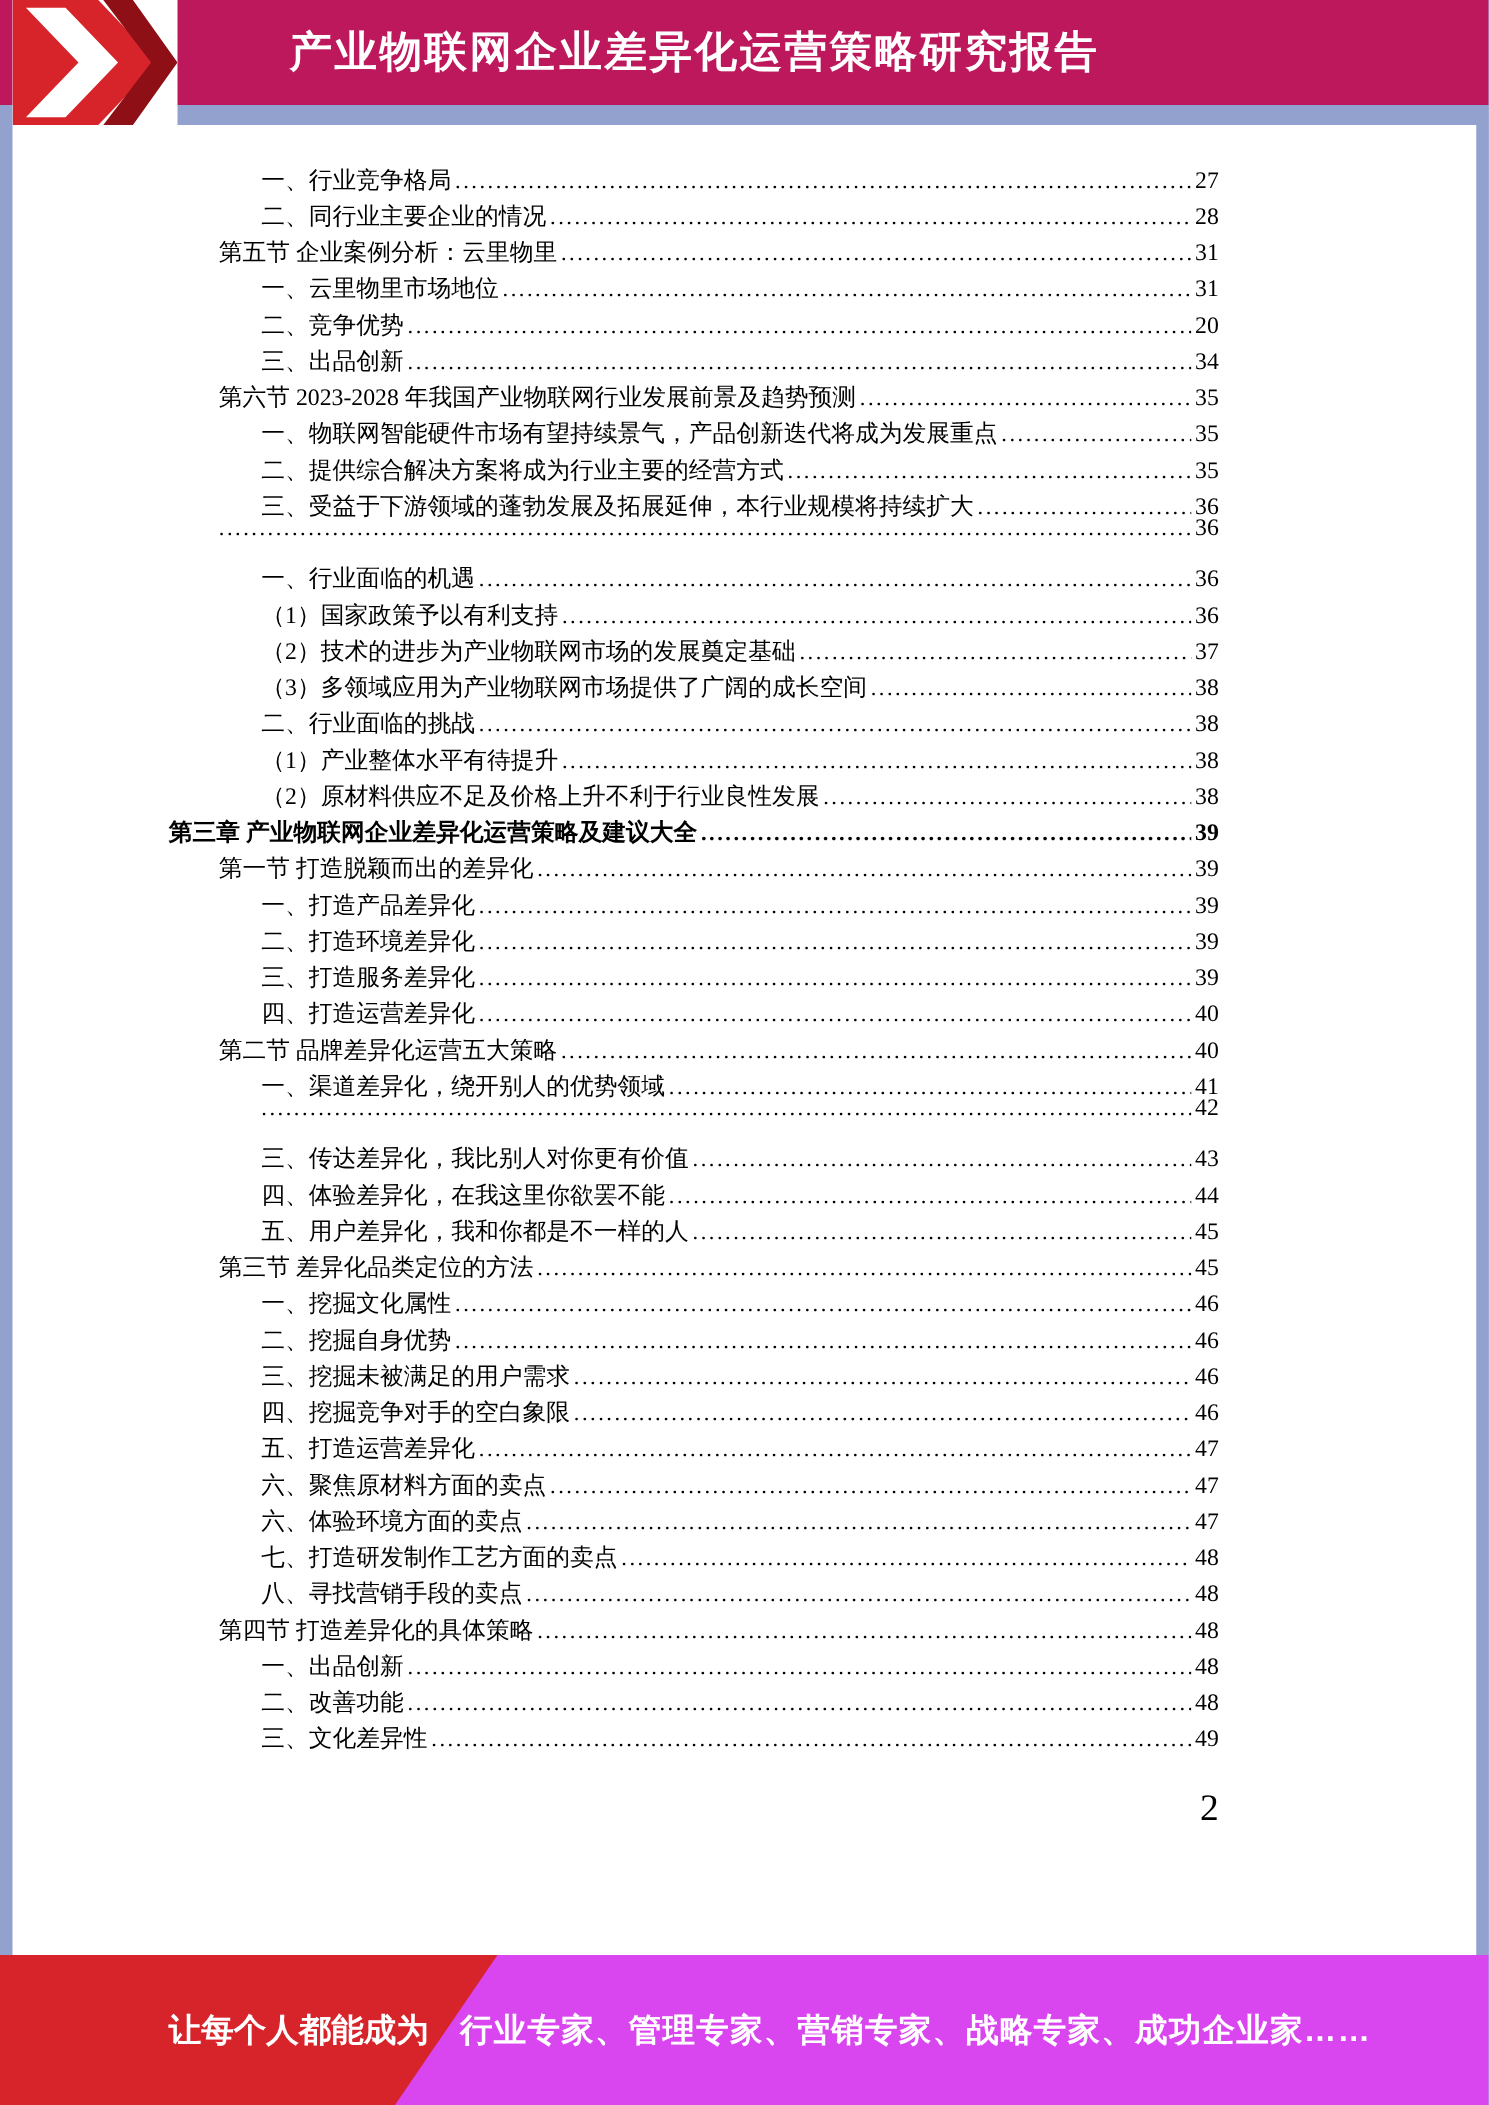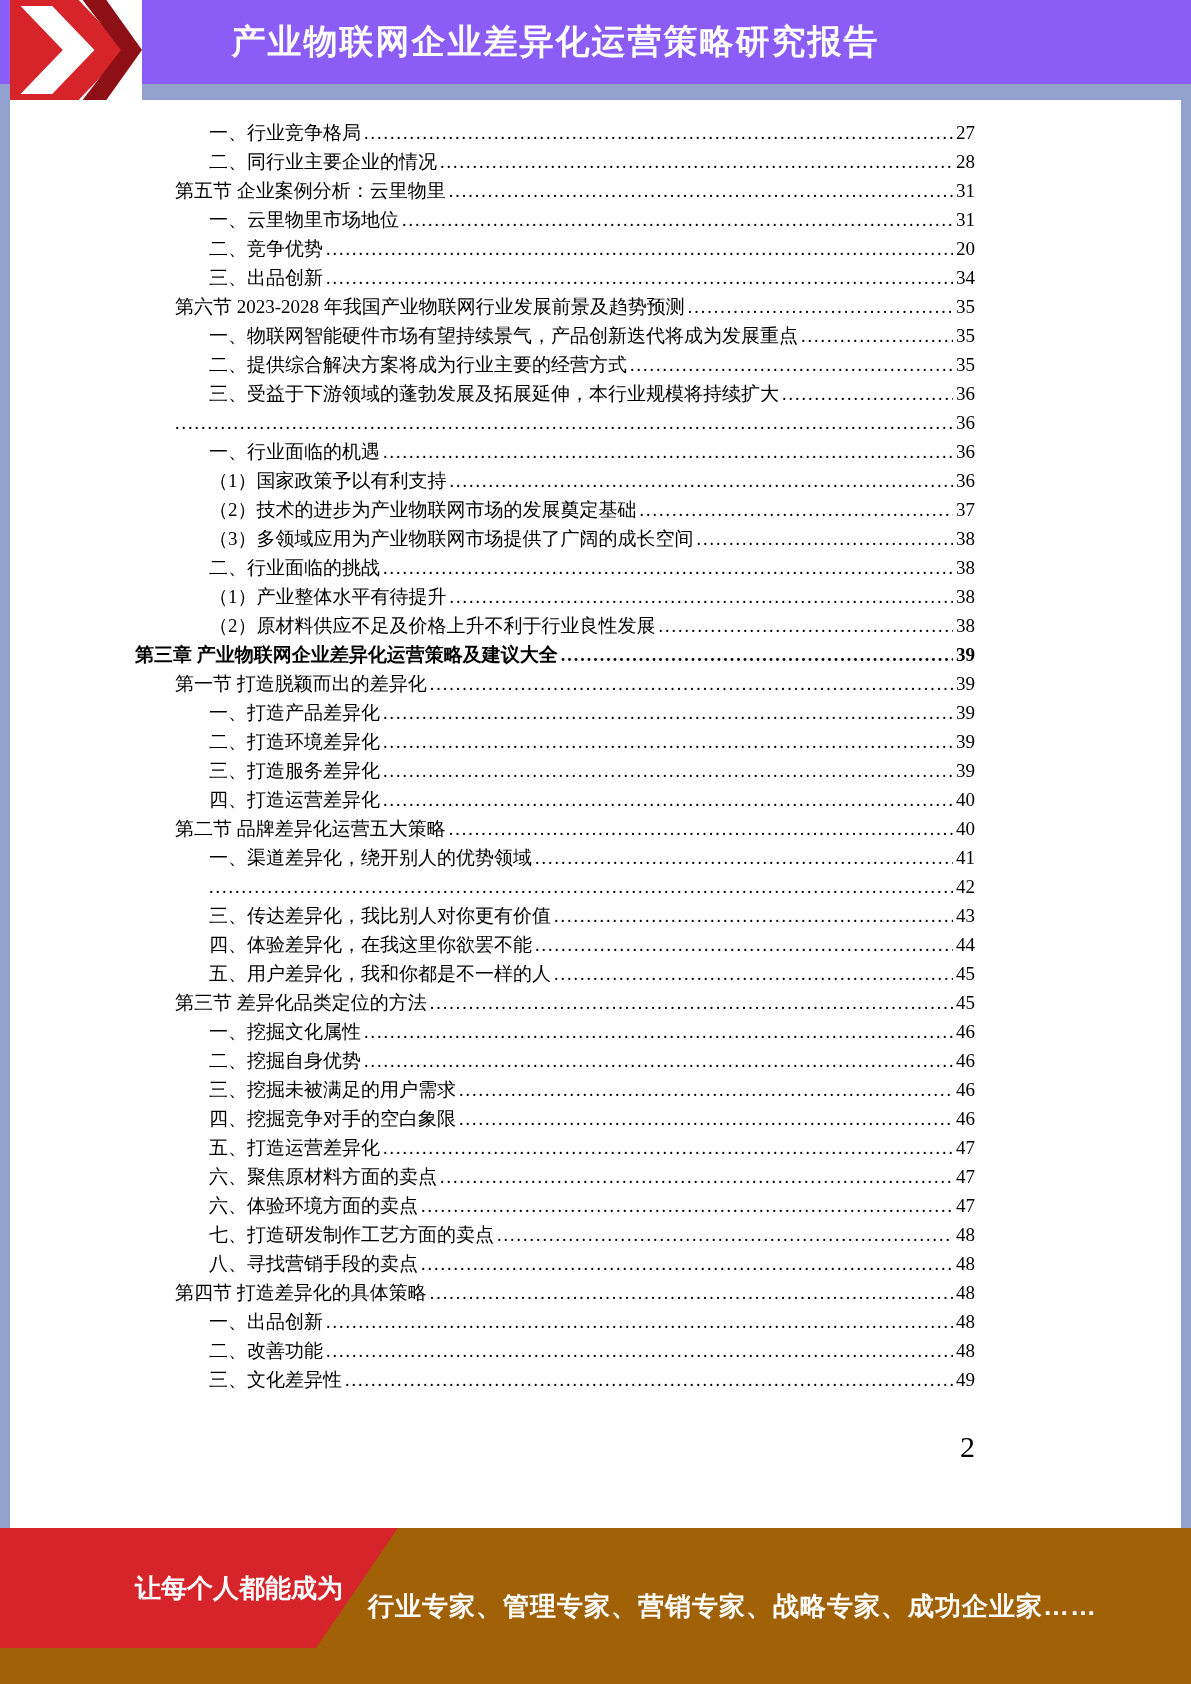--- a/index.html
+++ b/index.html
@@ -10,21 +10,21 @@
   }
   .page {
     position:relative;
     width:1191px; height:1684px;
     background:#93a1cf;
     overflow:hidden;
   }
   
   .header {
     position:absolute; left:0; top:0; right:0; height:84px;
-    background:#8b5cf6;
+    background:#be185d;
   }
   .logo-block {
     position:absolute; left:10px; top:0; width:132px; height:100px;
     background:#ffffff;
   }
   .chev-base {
     position:absolute; inset:0; background:#d7242b;
     clip-path:polygon(0% 0%, 52% 0%, 88% 50%, 52% 100%, 0% 100%);
   }
   .chev-dark {
@@ -52,38 +52,38 @@
     position:absolute; left:125px; right:206px; top:18px;
   }
   .toc-entry {
     display:flex; align-items:baseline;
     height:29px; line-height:29px;
     font-size:19px; color:#000000;
   }
   .toc-entry.lvl-1 { padding-left:40px; }
   .toc-entry.lvl-2 { padding-left:74px; }
   .toc-entry.bold { font-weight:bold; }
-  .toc-text { white-space:nowrap; flex:0 0 auto; padding-right:3px; }
+  .toc-text { white-space:nowrap; flex:0 0 auto; padding-right:3px;margin-top:12px; }
   .leader {
     flex:1 1 auto; overflow:hidden; white-space:nowrap;
     min-width:8px; direction:ltr;
   }
   .leader::after {
     content:"....................................................................................................................................................................................................................................................................";
     letter-spacing:2px; font-size:18px;
   }
   .toc-page { flex:0 0 auto; padding-left:3px; }
   .sheet-number {
     position:absolute; right:206px; top:1330px;
     font-size:30px; color:#000000;
   }
   
   .footer {
-    position:absolute; left:0; right:0; bottom:0; height:156px;
-    background:#a16207;
+    position:absolute; left:0; right:0; bottom:0; height:120px;
+    background:#d946ef;
   }
   .footer-red {
     position:absolute; left:0; top:0; width:400px; height:120px;
     background:#d7242b;
     clip-path:polygon(0 0, 398px 0, 316px 120px, 0 120px);
     display:flex; align-items:center;
   }
   .footer-red-text {
     padding-left:135px;
     font-family:"Liberation Sans","DejaVu Sans",sans-serif;

